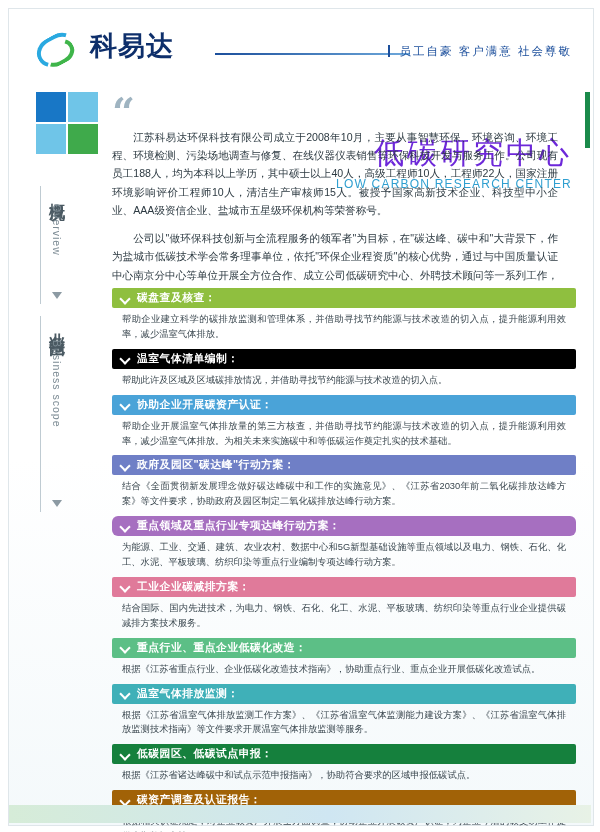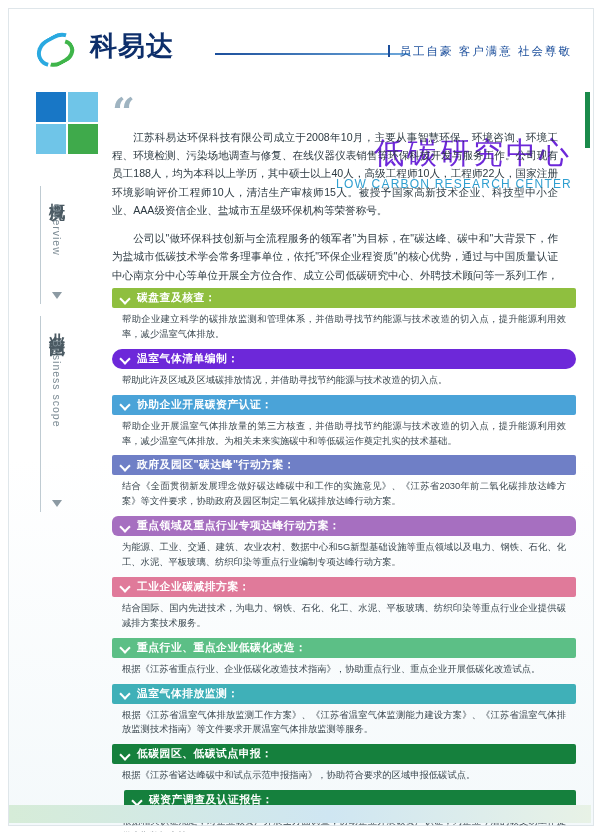--- a/index.html
+++ b/index.html
@@ -196,21 +196,21 @@
 
   <div class="list" id="service-list">
       <div class="item">
         <div class="item-head" style="background: rgb(143, 191, 63);">
           <span class="chev"></span>
           <span class="item-title">碳盘查及核查：</span>
         </div>
         <div class="item-body">帮助企业建立科学的碳排放监测和管理体系，并借助寻找节约能源与技术改造的切入点，提升能源利用效率，减少温室气体排放。</div>
       </div>
       <div class="item">
-        <div class="item-head" style="background: #6d28d9; border-radius: 10px;">
+        <div class="item-head" style="background: #000000;">
           <span class="chev"></span>
           <span class="item-title">温室气体清单编制：</span>
         </div>
         <div class="item-body">帮助此许及区域及区域碳排放情况，并借助寻找节约能源与技术改造的切入点。</div>
       </div>
       <div class="item">
         <div class="item-head" style="background: rgb(74, 163, 216);">
           <span class="chev"></span>
           <span class="item-title">协助企业开展碳资产认证：</span>
         </div>
@@ -252,21 +252,21 @@
         <div class="item-body">根据《江苏省温室气体排放监测工作方案》、《江苏省温室气体监测能力建设方案》、《江苏省温室气体排放监测技术指南》等文件要求开展温室气体排放监测等服务。</div>
       </div>
       <div class="item">
         <div class="item-head" style="background: #15803d;">
           <span class="chev"></span>
           <span class="item-title">低碳园区、低碳试点申报：</span>
         </div>
         <div class="item-body">根据《江苏省诸达峰碳中和试点示范申报指南》，协助符合要求的区域申报低碳试点。</div>
       </div>
       <div class="item">
-        <div class="item-head" style="background: #15803d; margin-left: 12px;">
+        <div class="item-head" style="background: #a16207;">
           <span class="chev"></span>
           <span class="item-title">碳资产调查及认证报告：</span>
         </div>
         <div class="item-body">根据相关认证规定，对企业碳资产开展全方面调查，协助企业开展碳资产认证，为企业今后的碳交易工作提供先期数据支持。</div>
       </div>
     </div>
 
   <div class="footer-stripe"></div>
 </div>
 

